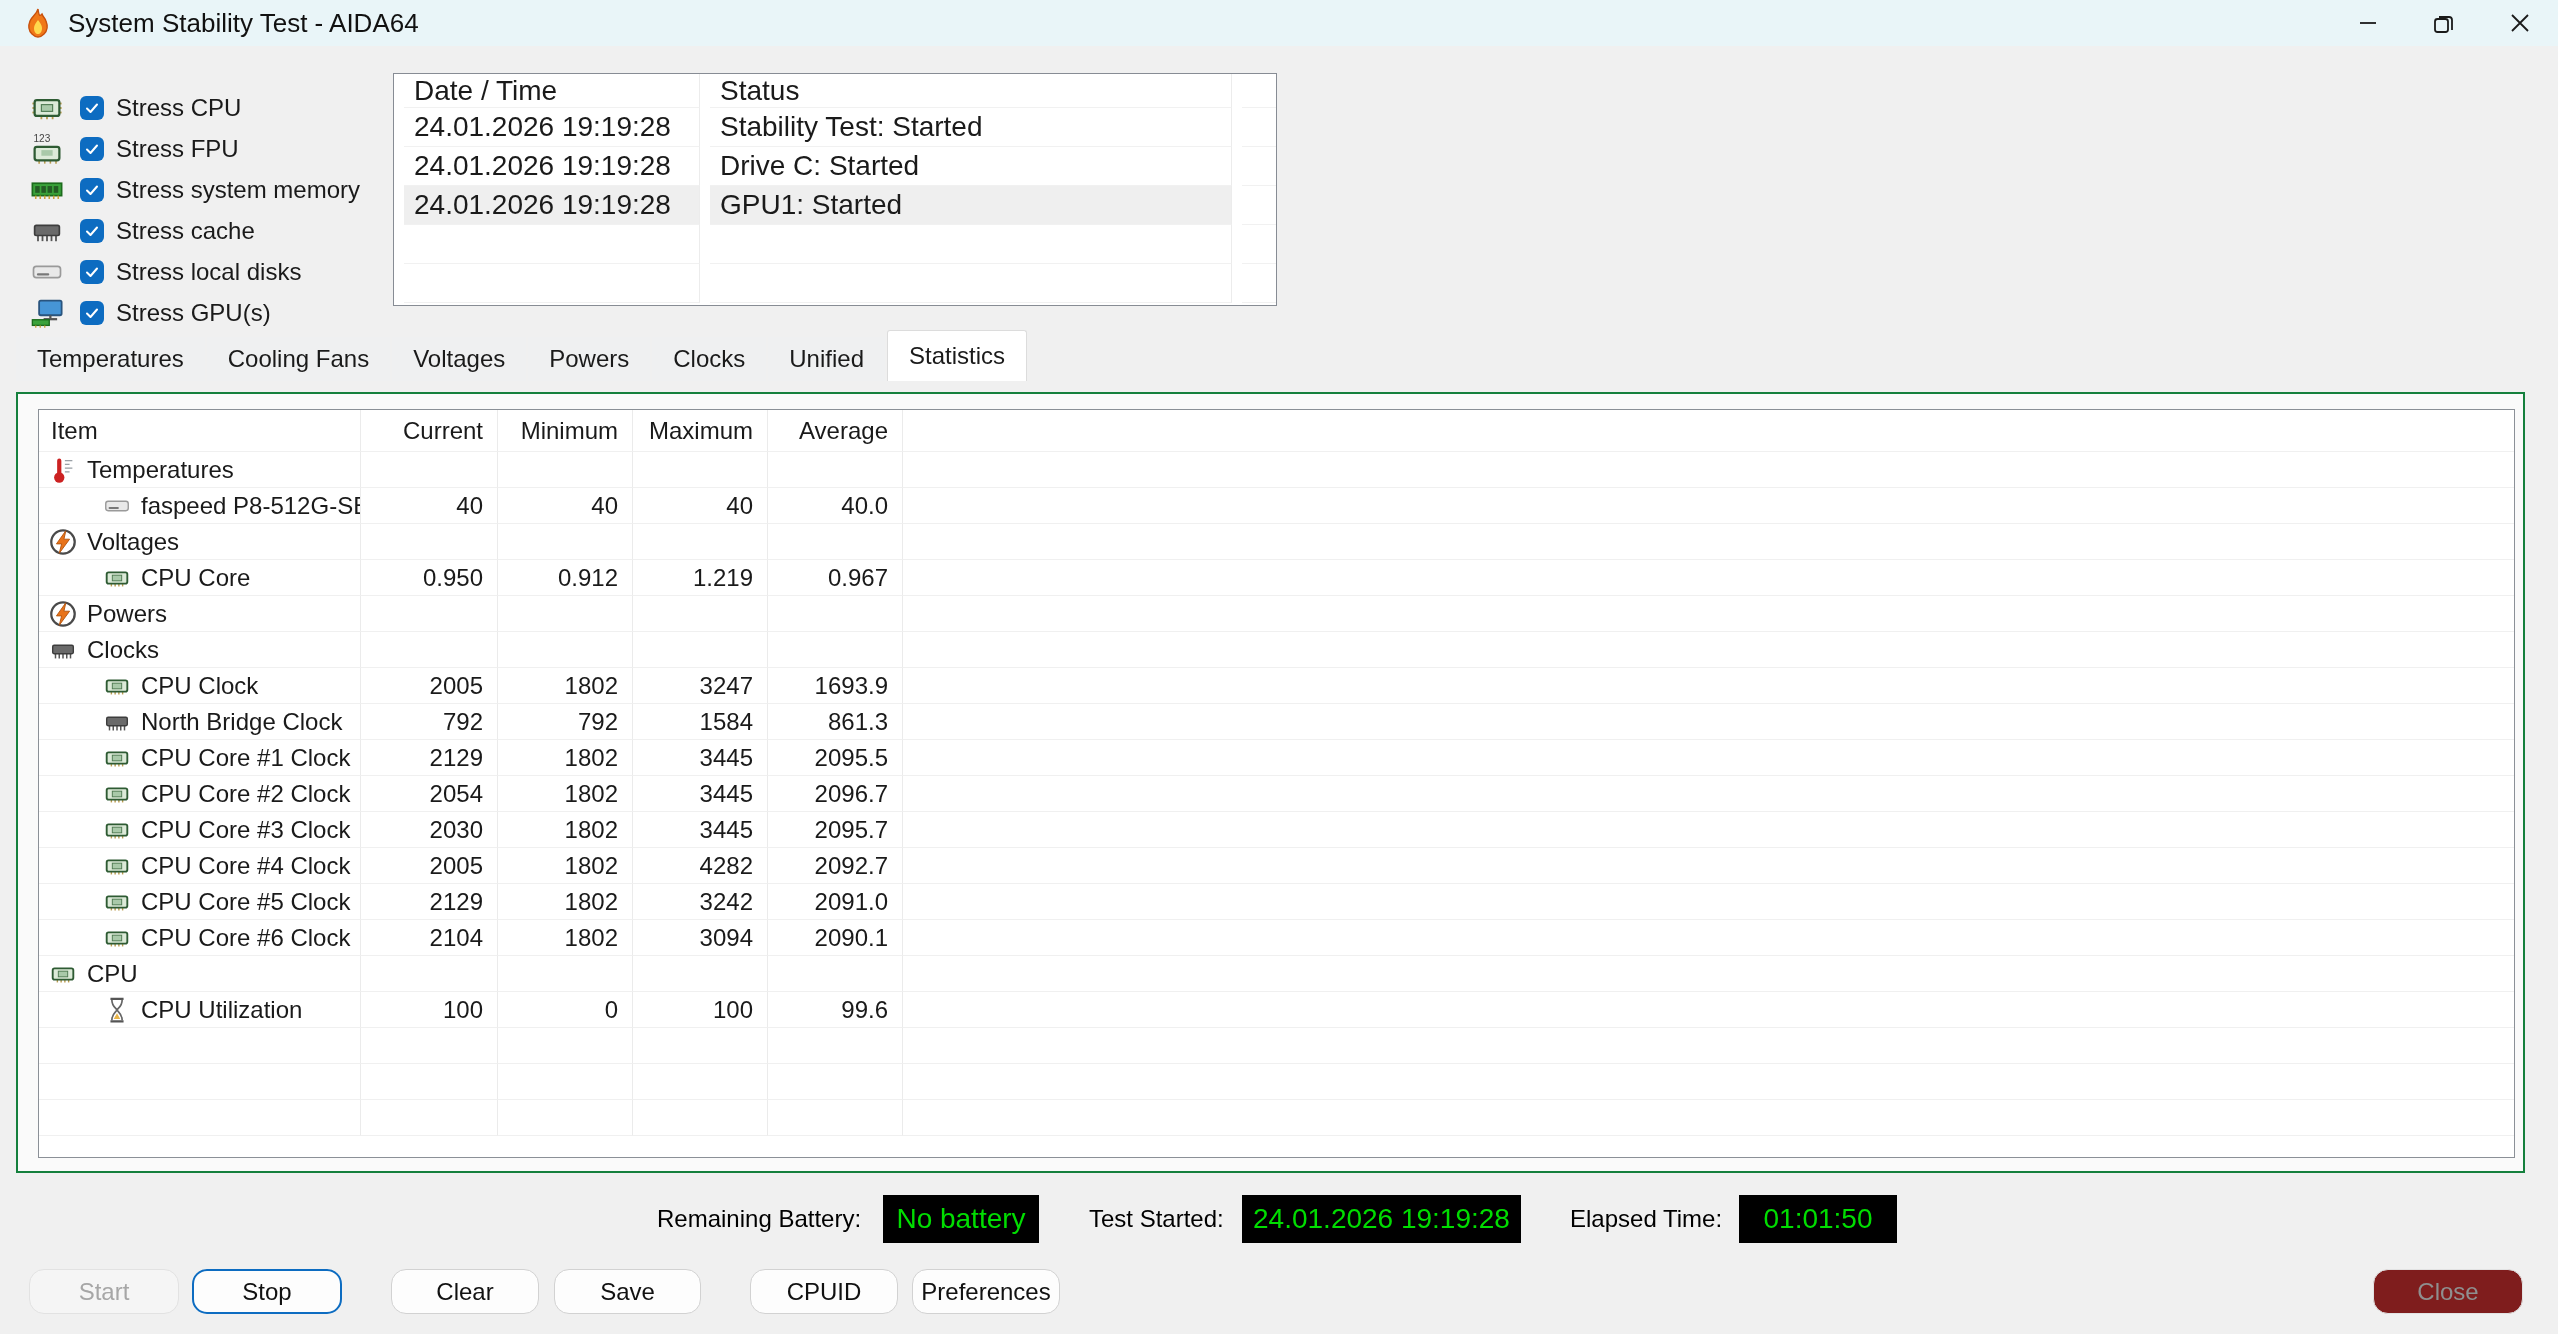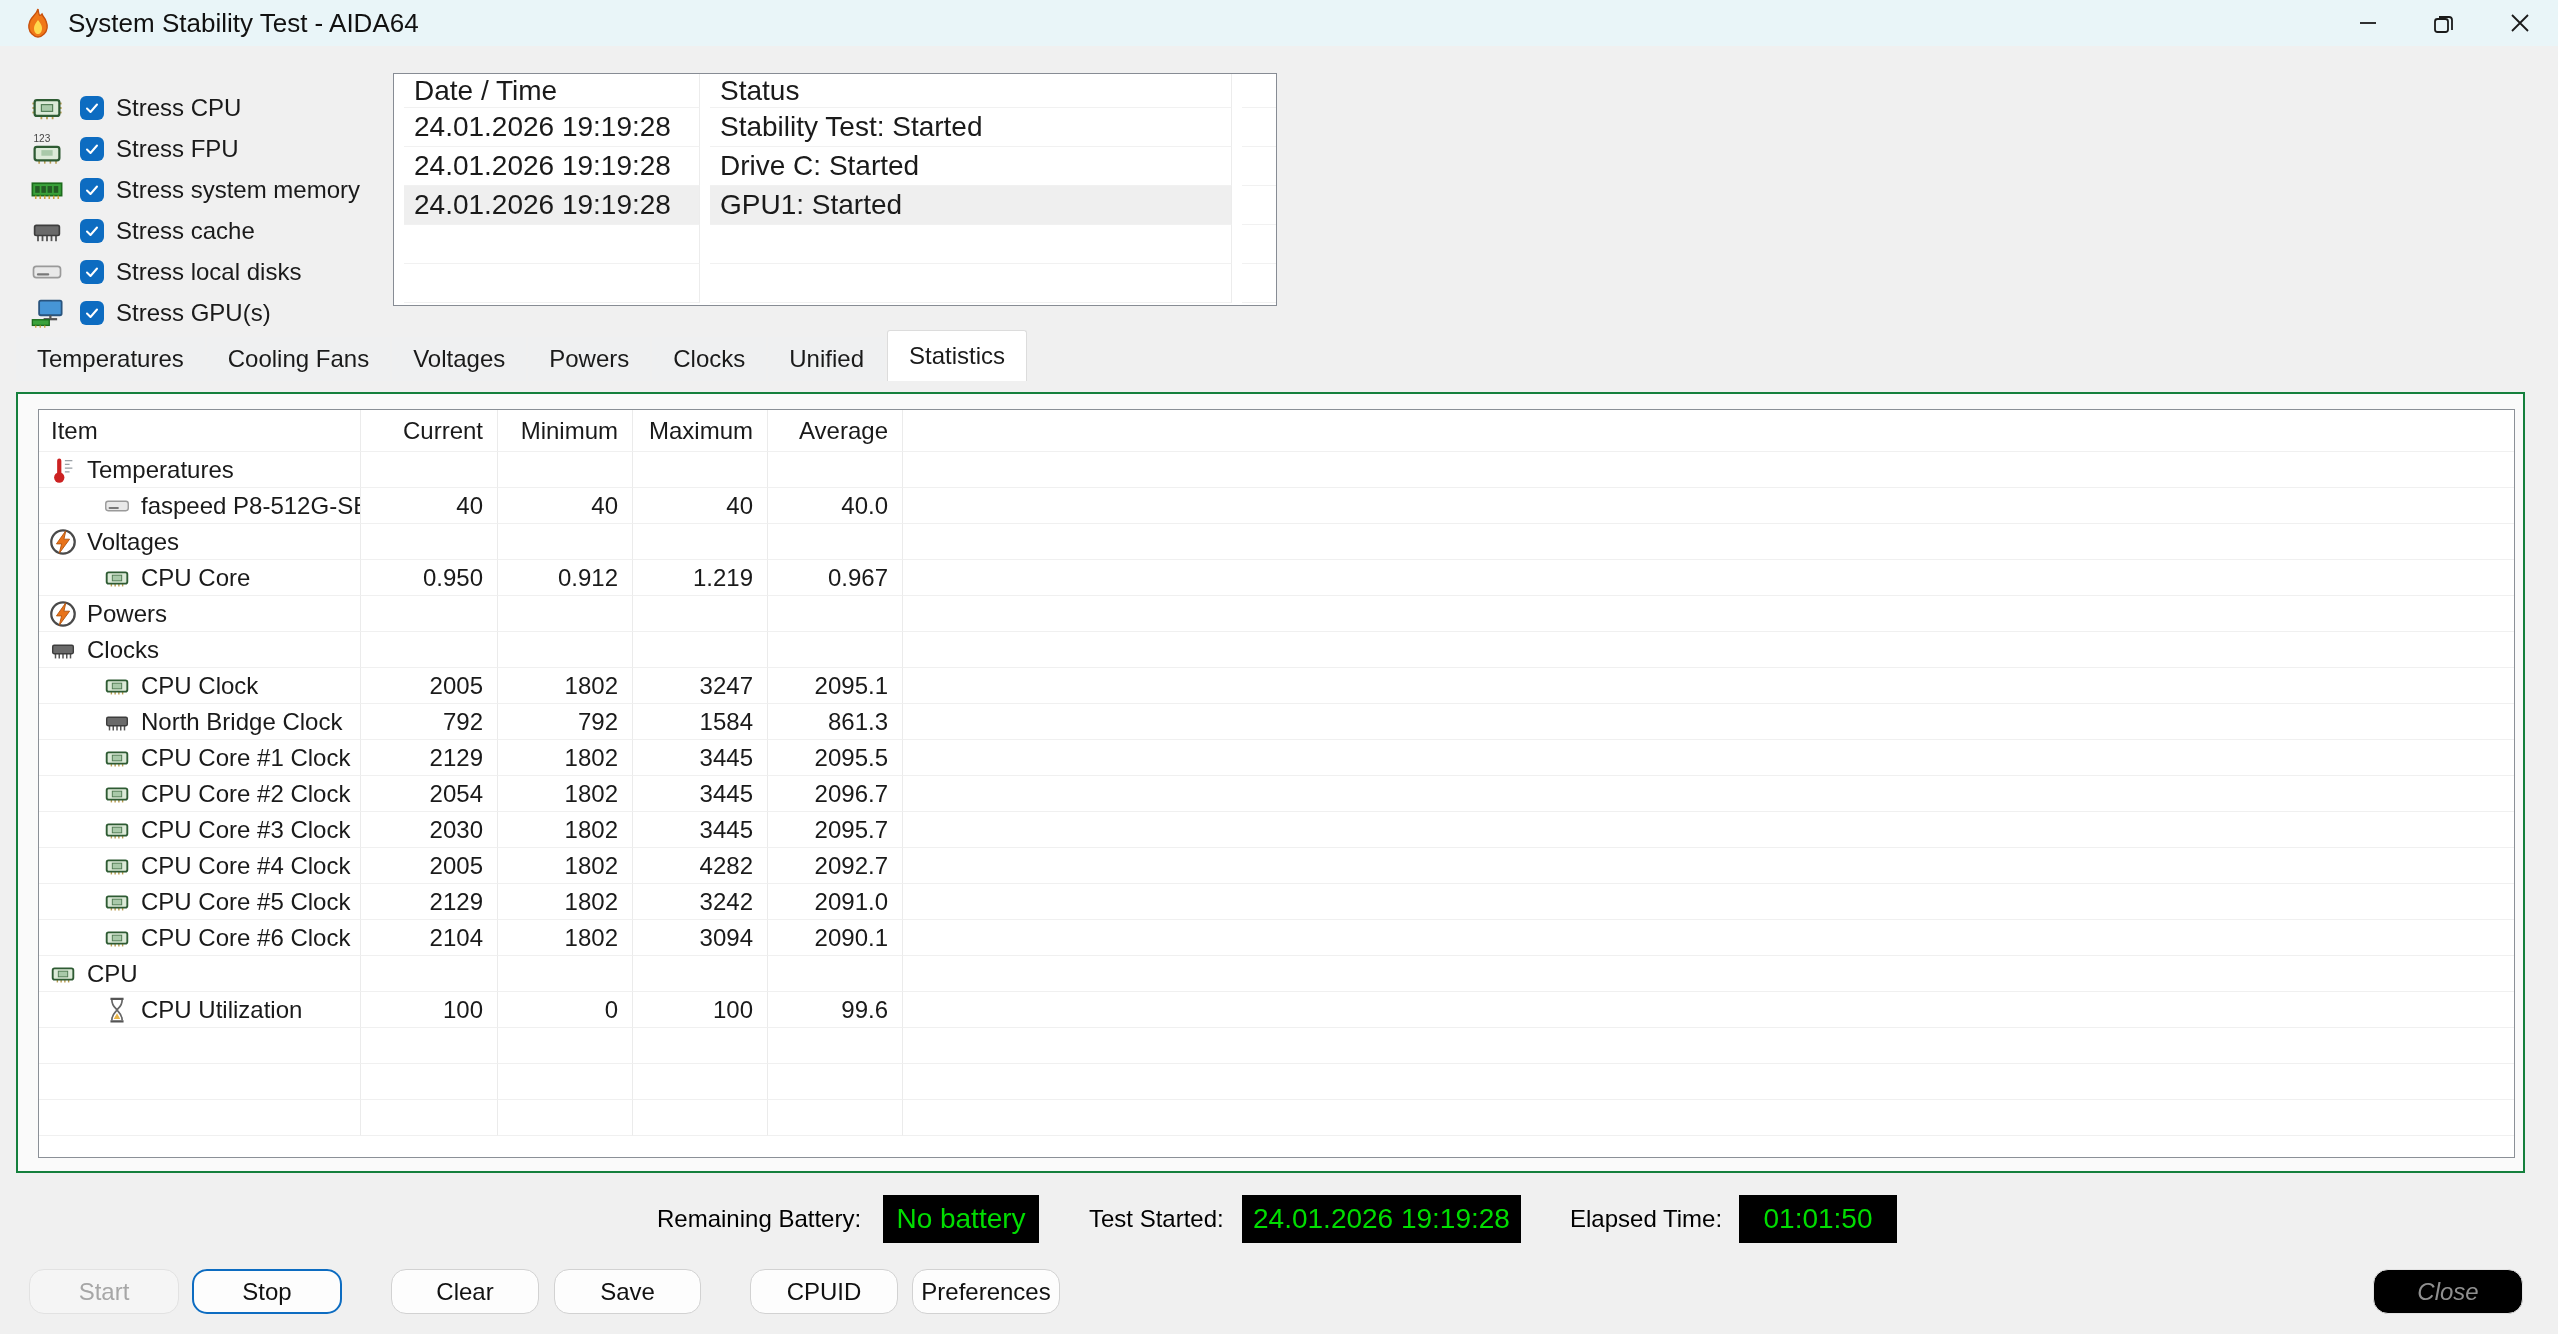--- a/index.html
+++ b/index.html
@@ -92,21 +92,21 @@
   }
 
   
   .btn {
     position: absolute; top: 1269px; height: 45px; border-radius: 15px;
     background: #fdfdfd; border: 1px solid #d2d2d2; font-size: 24px; color: #111;
     display: flex; align-items: center; justify-content: center; cursor: default;
   }
   .btn.disabled { color: #a6a6a6; background: #f5f5f5; border-color: #e2e2e2; }
   .btn.focused { border: 2px solid var(--accent, #0d6cc1); }
-  .btn.dim { color: #8f8f8f; background: #000000; border-color: #e2e2e2; font-style: italic; }
+  .btn.dim { color: #8f8f8f; background: #7f1d1d; border-color: #e2e2e2; }
 </style>
 </head>
 <body>
 
 <div class="window">
 
   <div class="titlebar">
     <span class="flame">
         <svg width="32" height="32" viewBox="0 0 32 32">
           <path d="M16 2C15 7 10 9 8 14c-2 5-1 10 2 13 2 2 4 3 6 3s4-1 6-3c3-3 4-8 2-13-1-3-3-4-4-7-2 2-3 3-4-5Z" fill="#f07818" stroke="#c8500c" stroke-width="1.4"></path>
@@ -444,21 +444,21 @@
                 </g>
                 <rect x="5" y="10" width="22" height="12" rx="2" fill="#dcead8" stroke="#2e5b33" stroke-width="2"></rect>
                 <rect x="11" y="13" width="10" height="6" fill="#a9c9a9" stroke="#4f7a52" stroke-width="1"></rect>
               </svg>
             </span>
             <span>CPU Clock</span>
           </div>
           <div class="stats-cell num">2005</div>
           <div class="stats-cell num">1802</div>
           <div class="stats-cell num">3247</div>
-          <div class="stats-cell num">2095.1</div>
+          <div class="stats-cell num">1693.9</div>
           <div class="stats-cell"></div>
         </div>
         <div class="stats-row child">
           <div class="stats-cell item">
             <span class="hwicon">
               <svg width="30" height="30" viewBox="0 0 32 32">
                 <g stroke="#555" stroke-width="1.6">
                   <line x1="8" y1="20" x2="8" y2="25"></line>
                   <line x1="12" y1="20" x2="12" y2="25"></line>
                   <line x1="16" y1="20" x2="16" y2="25"></line>

